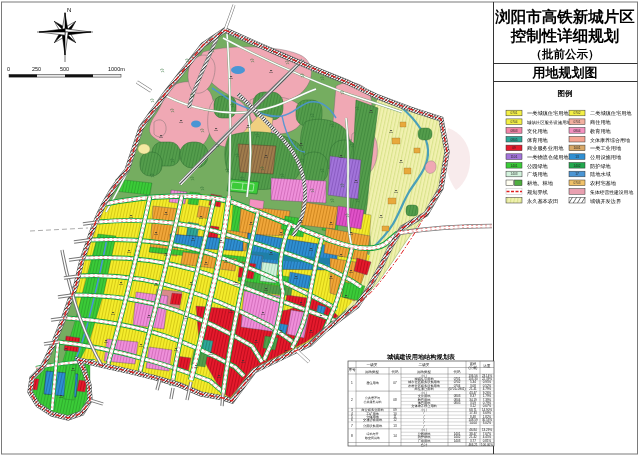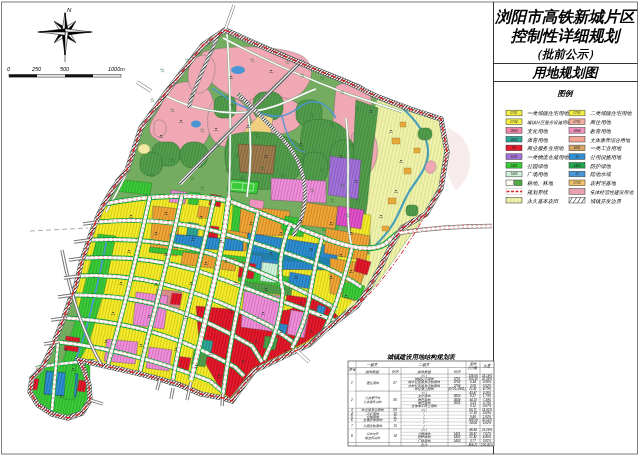--- a/index.html
+++ b/index.html
@@ -1,17 +1,17 @@
 <!DOCTYPE html>
 <html><head>
 <meta charset="utf-8">
 <style>
 html,body{margin:0;padding:0;background:#fff;}
 *{font-family:"Liberation Sans",sans-serif;}
-#page{position:relative;width:640px;height:458px;background:#fff;overflow:hidden;font-style:italic;}
+#page{position:relative;width:640px;height:458px;background:#fff;overflow:hidden;}
 </style>
 </head>
 <body>
 <div id="page">
 <svg width="640" height="458" viewBox="0 0 640 458">
 <defs>
 <pattern id="hy" width="3" height="3" patternUnits="userSpaceOnUse" patternTransform="rotate(12)">
           <rect width="3" height="3" fill="#f4ec2c"></rect>
           <rect width="1" height="3" fill="#d6ca16"></rect>
         </pattern>

